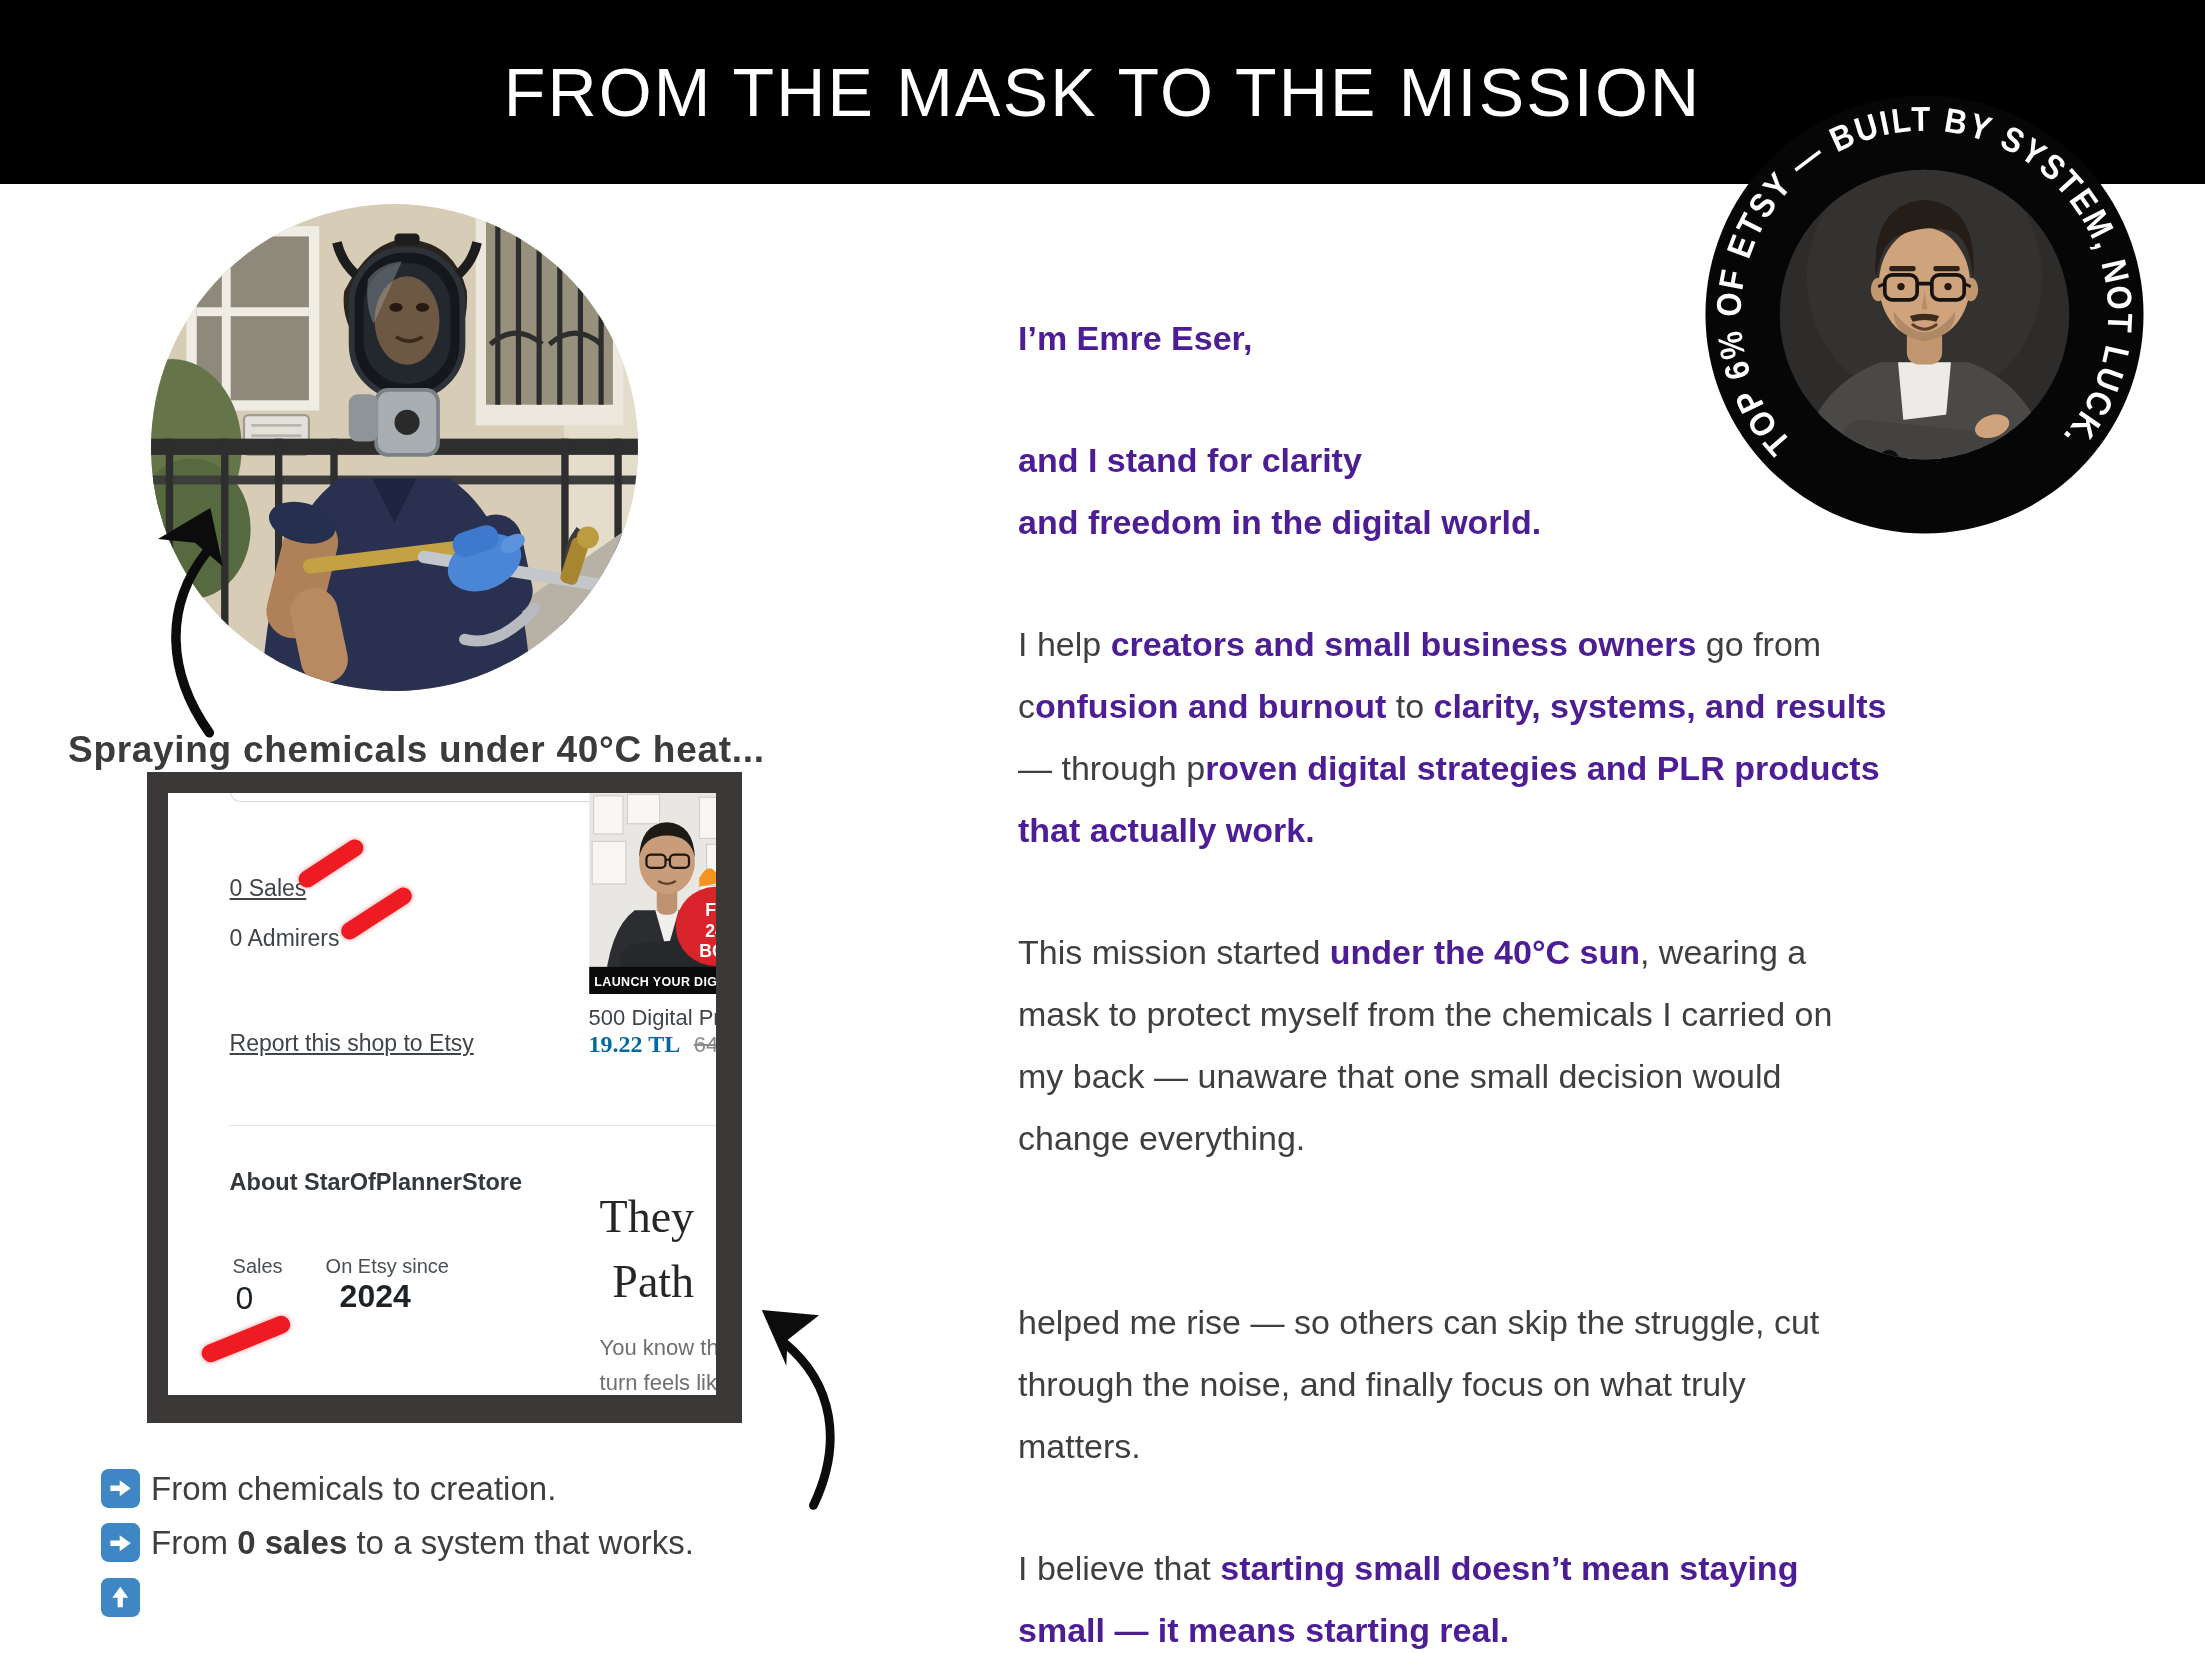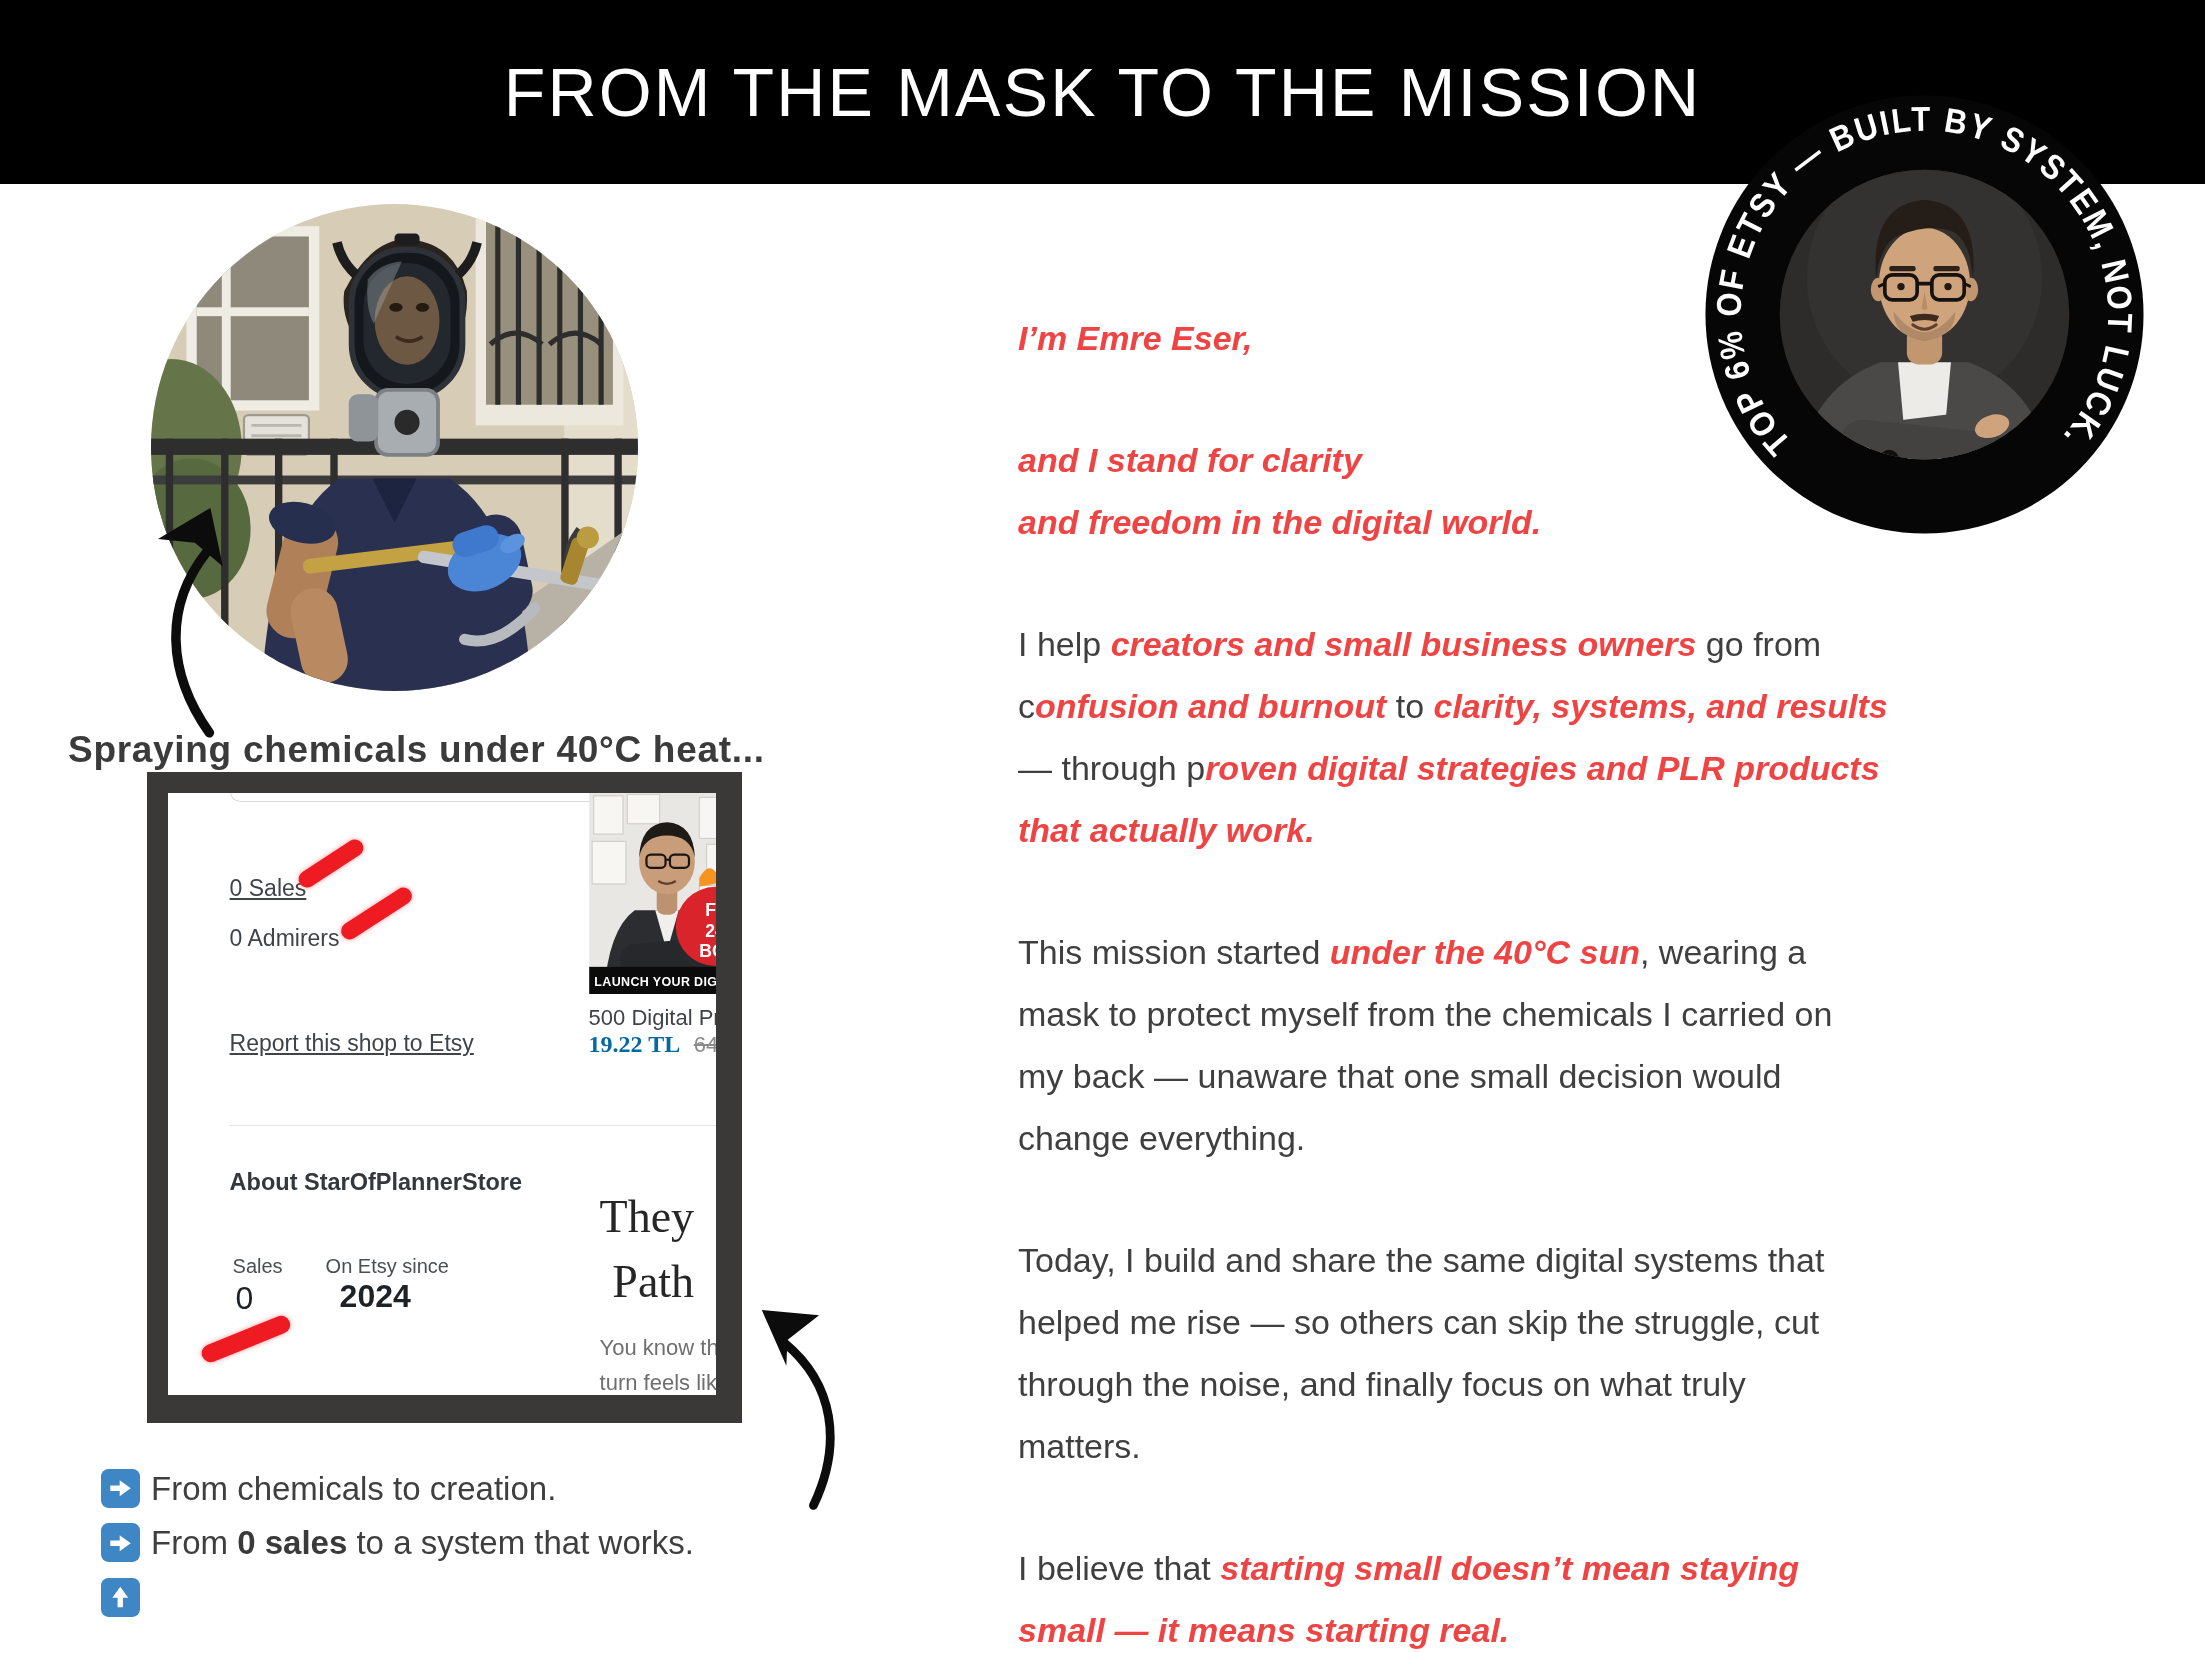--- a/index.html
+++ b/index.html
@@ -45,21 +45,21 @@
   .bullets{position:absolute;left:101px;top:1469px;}
   .bullet-row{display:flex;align-items:center;margin-bottom:15.4px;height:39px;}
   .bullet-icon{width:39px;height:39px;border-radius:7.4px;background:#3e86c4;flex:0 0 39px;
                display:flex;align-items:center;justify-content:center;}
   .bullet-icon svg{width:26.5px;height:26.5px;}
   .bullet-text{font-size:33px;color:#3f3f3f;margin-left:11px;white-space:nowrap;}
   .bullet-text strong{color:#3a3a3a;}
   
   .right-col{position:absolute;left:1018px;top:307px;width:1191px;}
   .right-col p{margin:0 0 60px 0;font-size:34px;line-height:62px;color:#3f3f3f;}
-  .right-col strong{font-weight:700;color:#ef4444;font-style:italic;}
+  .right-col strong{font-weight:700;color:#4c1d95;}
 </style>
 </head>
 <body>
 
 <div class="header">
   <div class="title">FROM THE MASK TO THE MISSION</div>
 </div>
 
 <div class="badge">
   <svg viewBox="0 0 600 600">
@@ -286,16 +286,16 @@
         </svg>
       </span>
     </div>
   </div>
 
 <div class="right-col">
     <p><strong>I’m Emre Eser,</strong></p>
     <p><strong>and I stand for clarity</strong><br><strong>and freedom in the digital world.</strong></p>
     <p><span>I help </span><strong>creators and small business owners</strong><span> go from</span><br><span>c</span><strong>onfusion and burnout</strong><span> to </span><strong>clarity, systems, and results</strong><br><span>— through p</span><strong>roven digital strategies and PLR products</strong><br><strong>that actually work.</strong></p>
     <p><span>This mission started </span><strong>under the 40°C sun</strong><span>, wearing a</span><br><span>mask to protect myself from the chemicals I carried on</span><br><span>my back — unaware that one small decision would</span><br><span>change everything.</span></p>
-    <p><span>Today, I build and share the same digital systems that</span><br><span>helped me rise — so others can skip the struggle, cut</span><br><span>through the noise, and finally focus on what truly</span><br><span>matters.</span></p>
+    <p><br><span>helped me rise — so others can skip the struggle, cut</span><br><span>through the noise, and finally focus on what truly</span><br><span>matters.</span></p>
     <p><span>I believe that </span><strong>starting small doesn’t mean staying</strong><br><strong>small — it means starting real.</strong></p>
   </div>
 
 
 </body></html>

